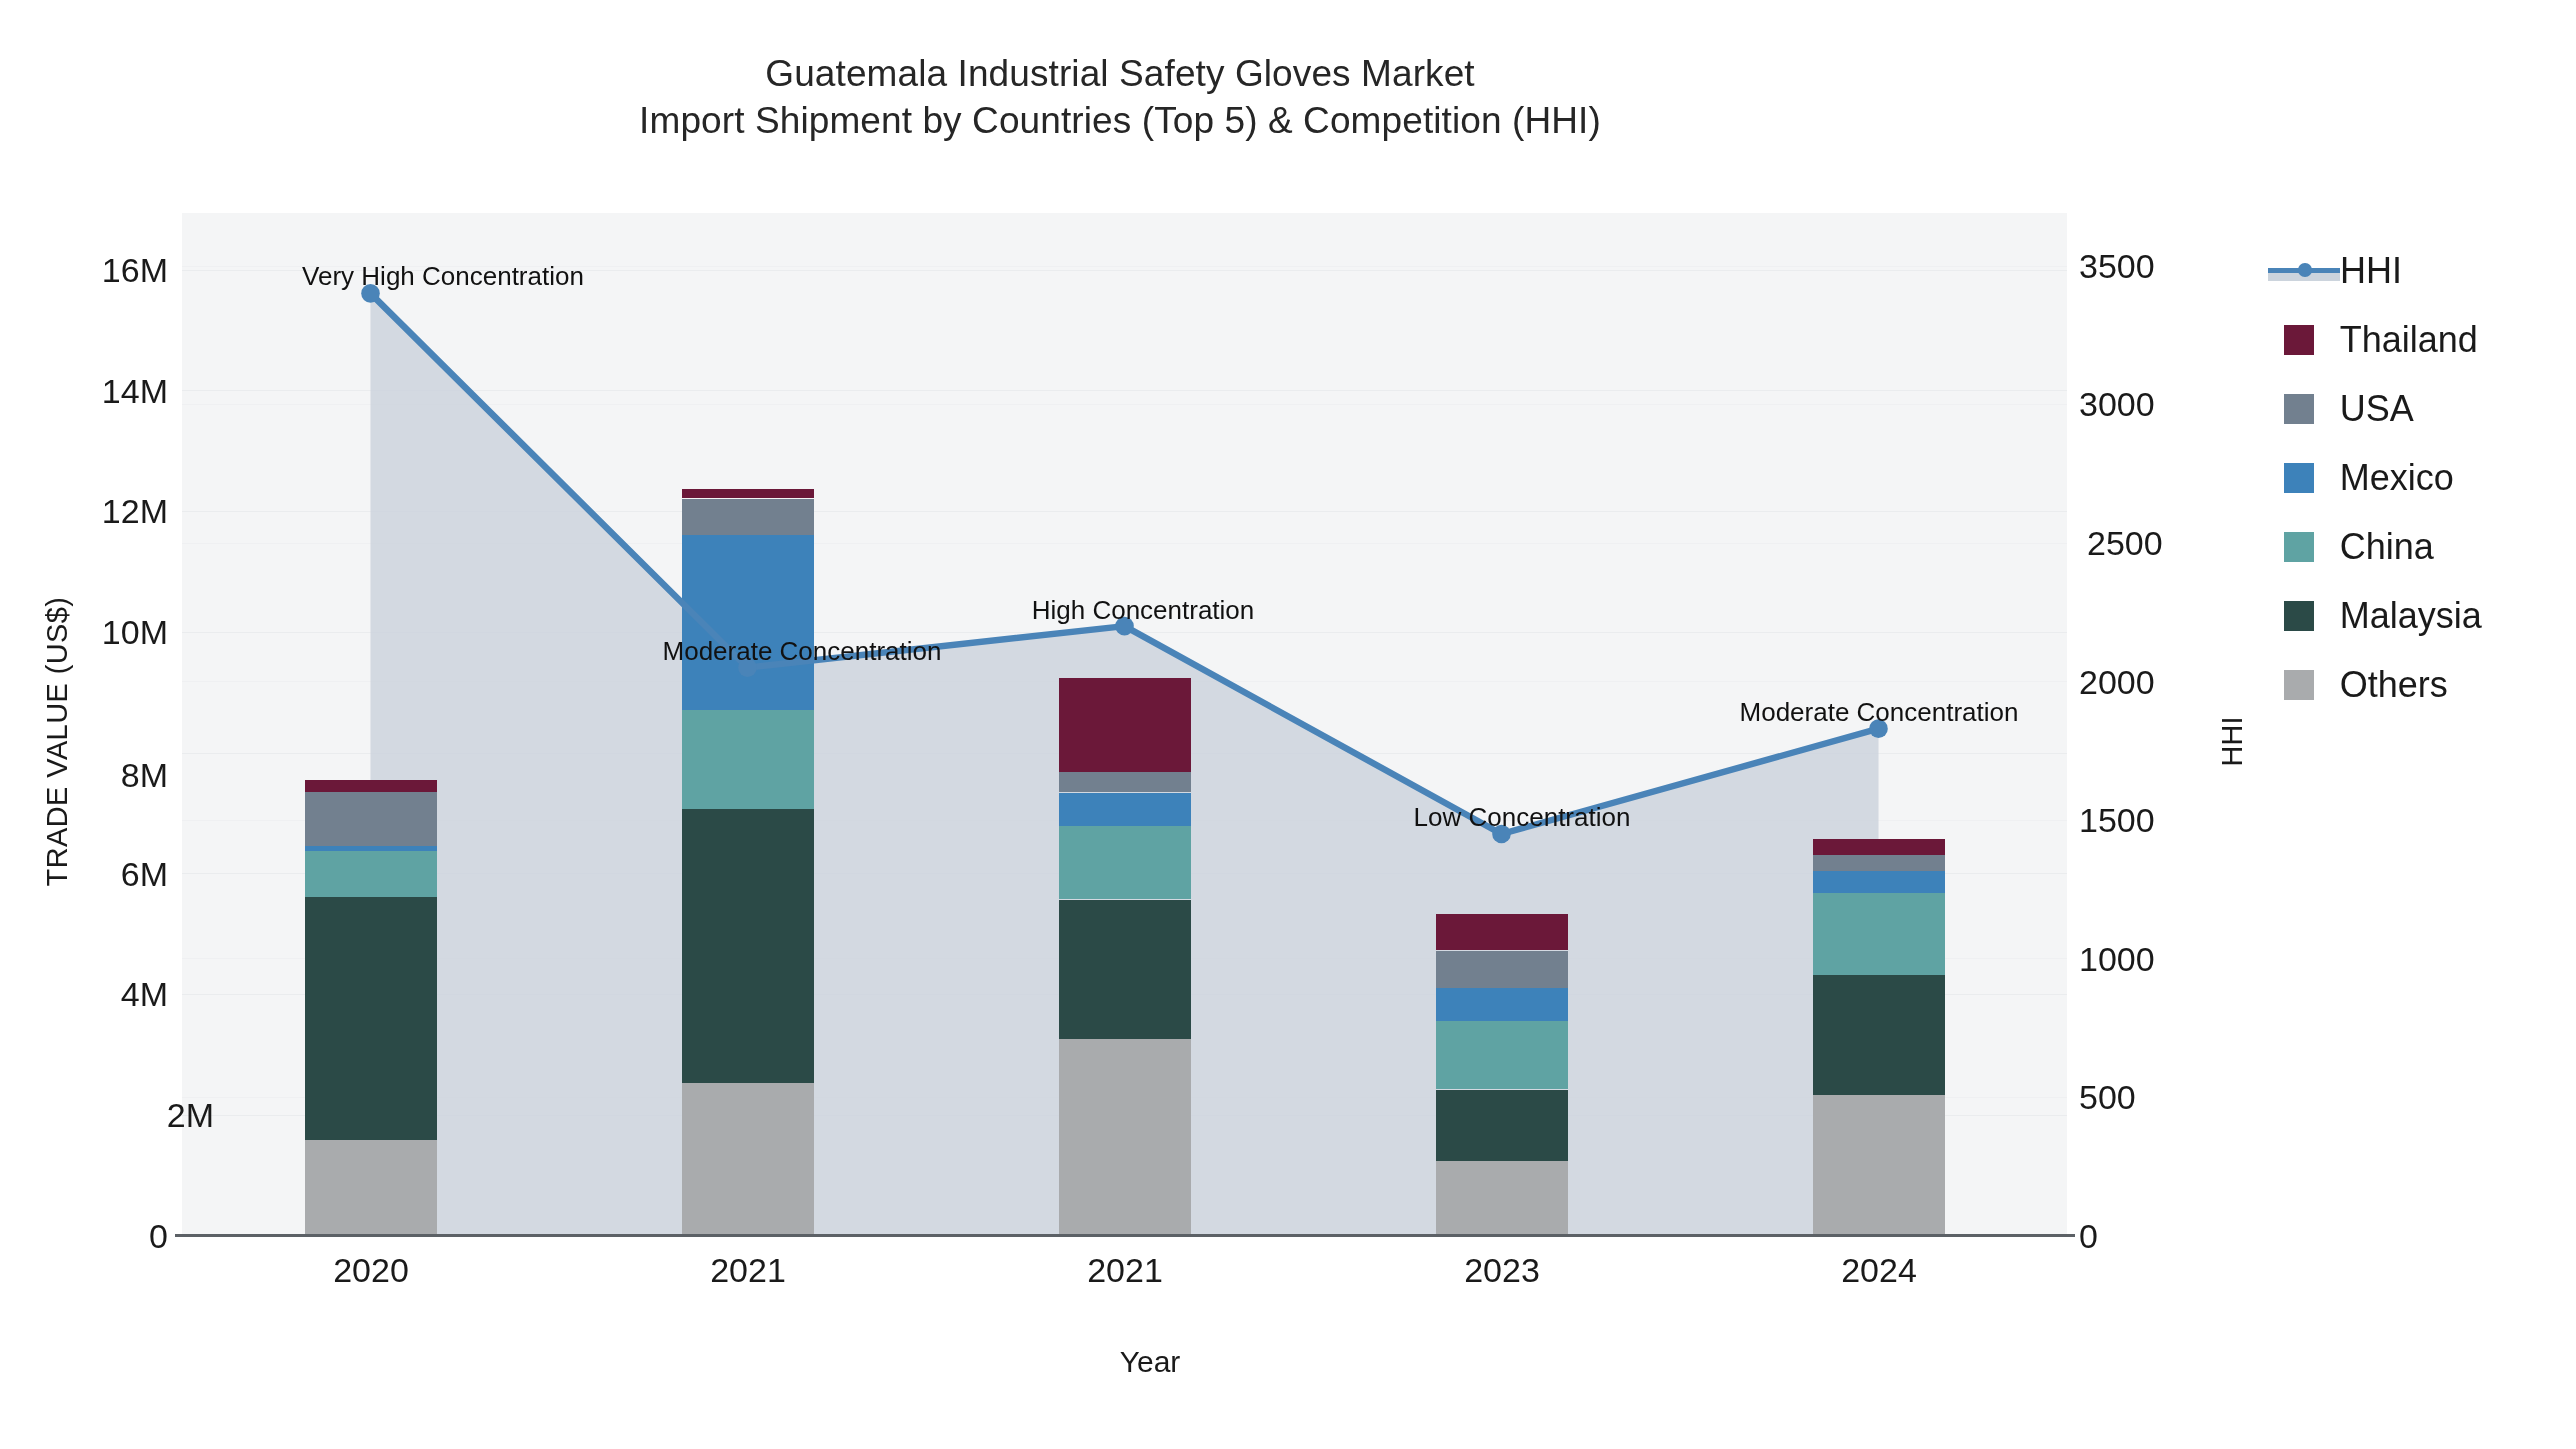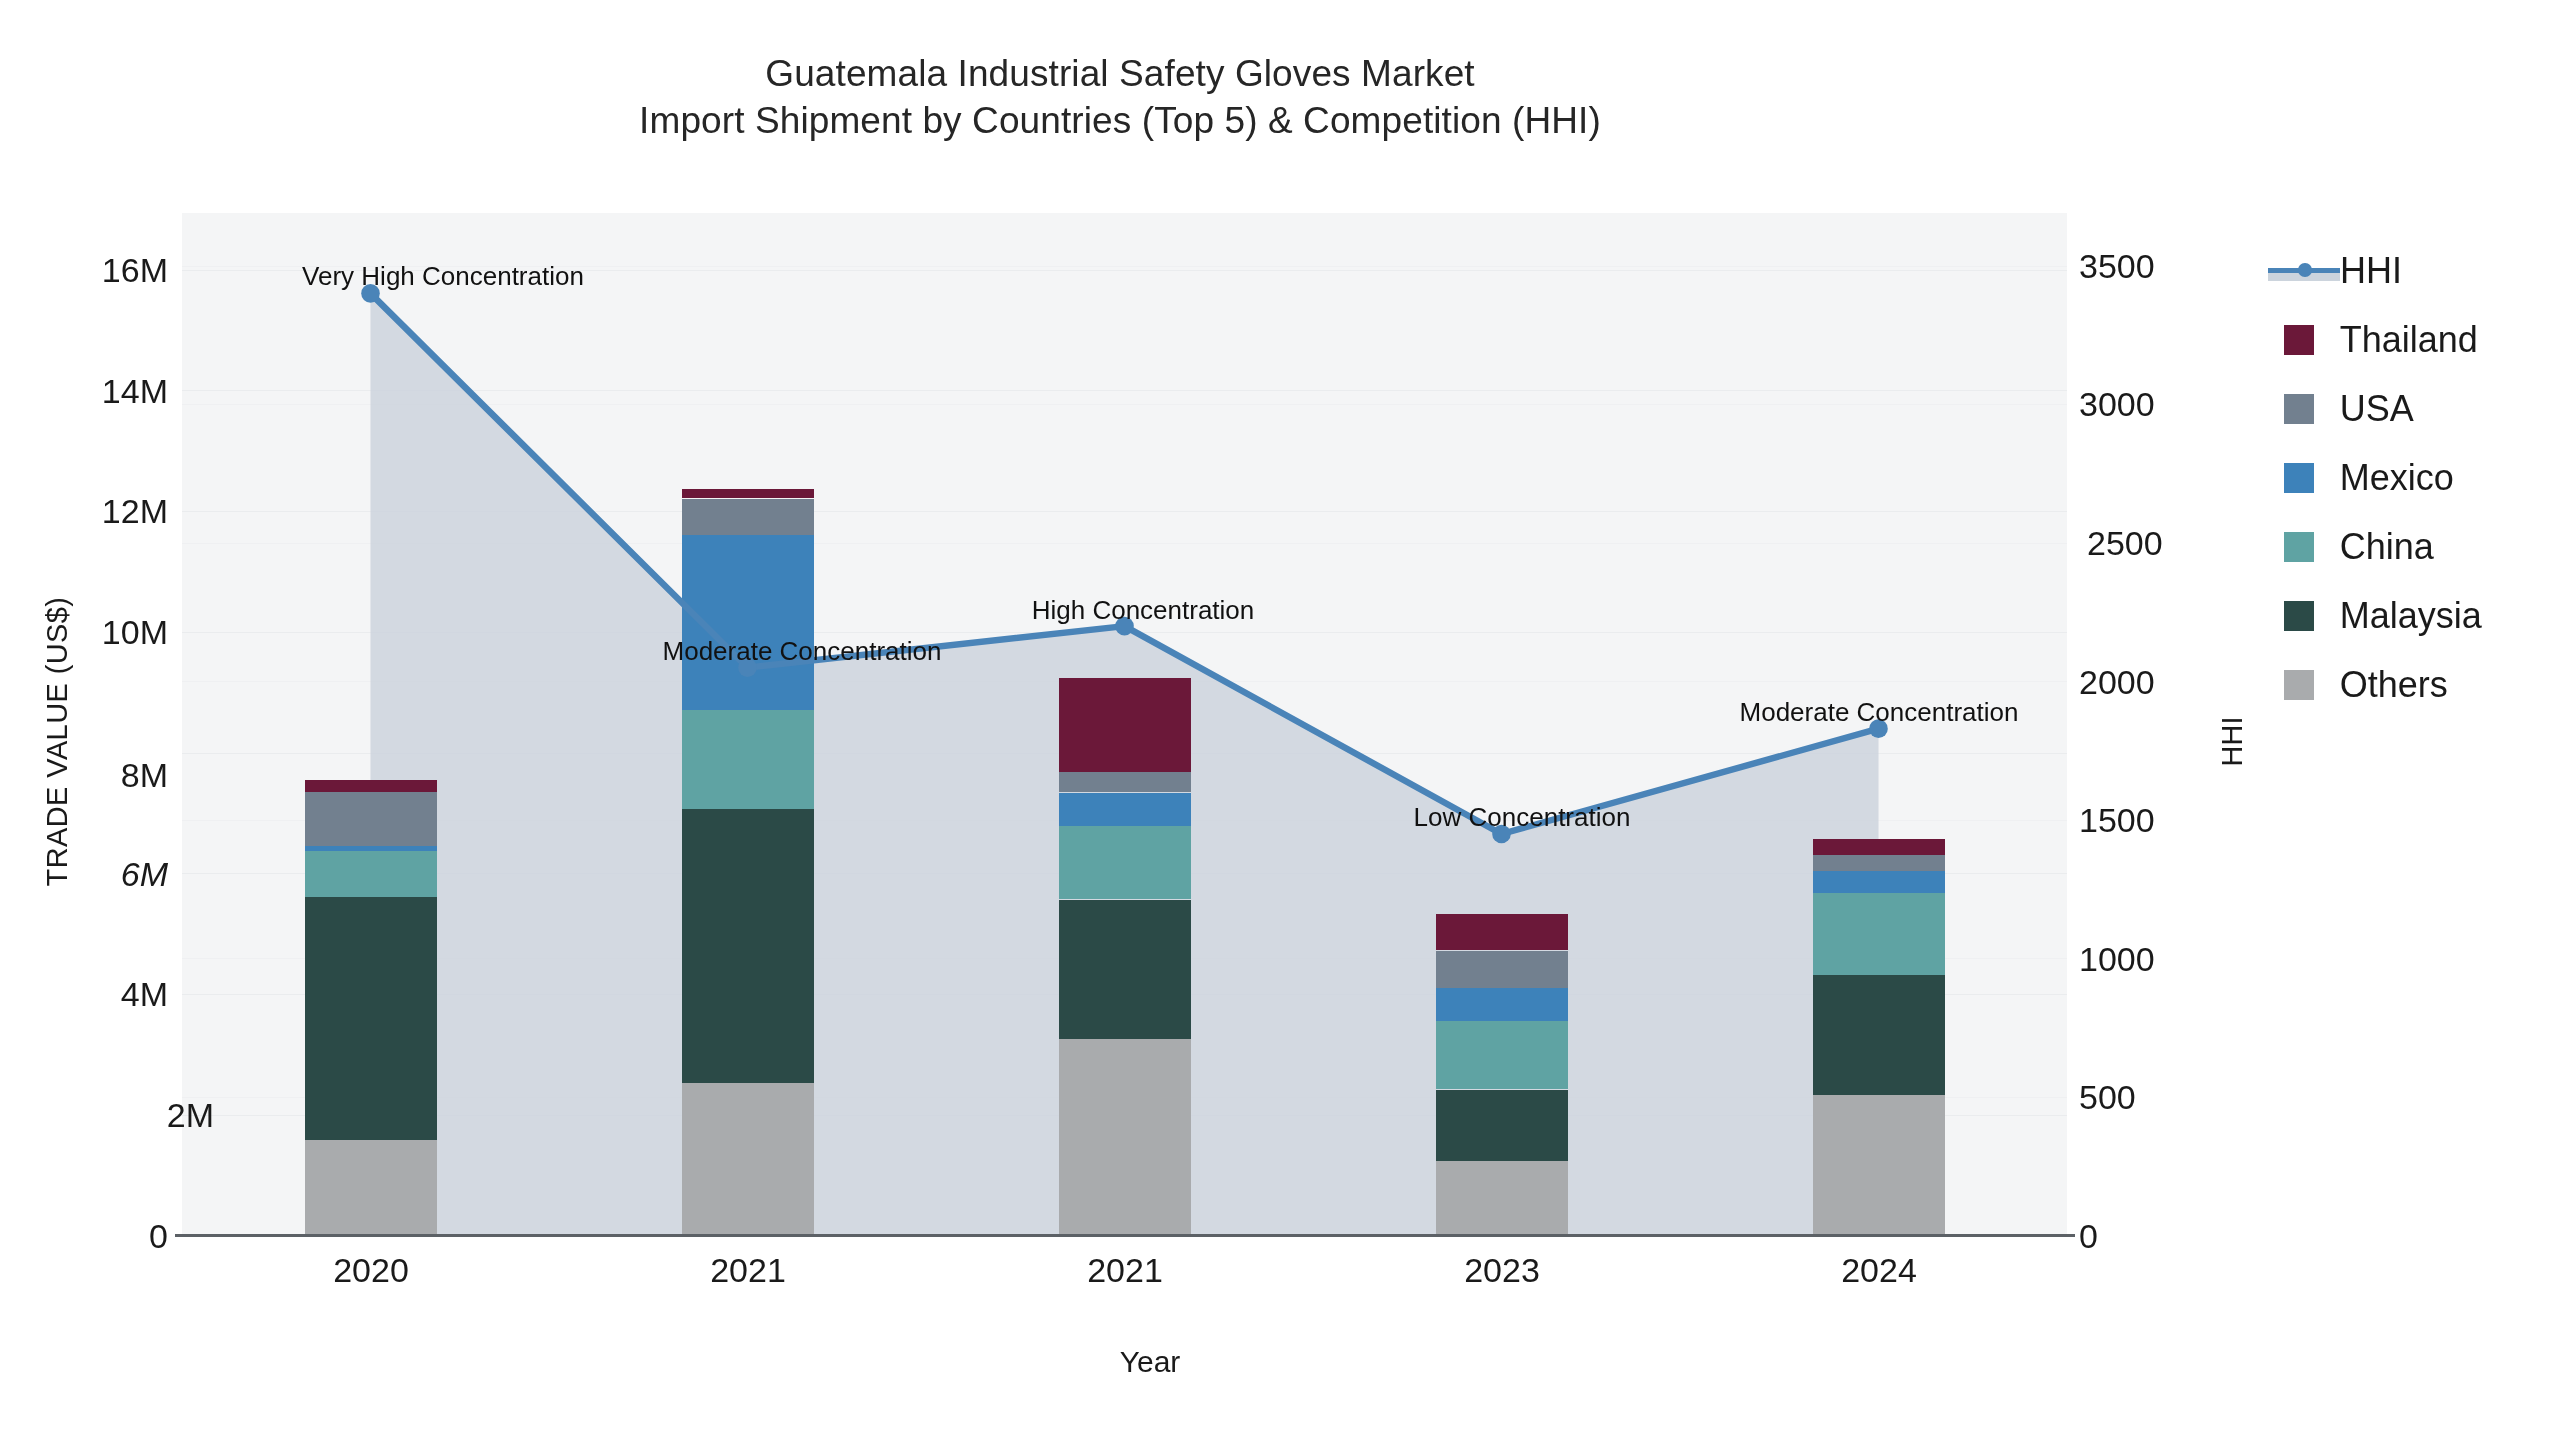--- a/index.html
+++ b/index.html
@@ -292,21 +292,21 @@
         <circle cx="2371.5" cy="720.308943089431" r="13" fill="#4a84b8"></circle>
       </svg>
   </div>
 
   <div id="x-axis-line"></div>
 
   <div id="yticks-left">
       <div class="ytick-left-wrap" style="top: 1236px;">0</div>
       <div class="ytick-left-wrap" style="top: 1115px; padding-left: 46px;">2M</div>
       <div class="ytick-left-wrap" style="top: 994px;">4M</div>
-      <div class="ytick-left-wrap" style="top: 874px; font-style: italic;">6M</div>
+      <div class="ytick-left-wrap" style="top: 874px;">6M</div>
       <div class="ytick-left-wrap" style="top: 753px; margin-top: 22px;">8M</div>
       <div class="ytick-left-wrap" style="top: 632px;">10M</div>
       <div class="ytick-left-wrap" style="top: 511px;">12M</div>
       <div class="ytick-left-wrap" style="top: 391px;">14M</div>
       <div class="ytick-left-wrap" style="top: 270px;">16M</div>
     </div>
   <div id="yticks-right">
       <div class="ytick-right-wrap" style="top: 1236px;">0</div>
       <div class="ytick-right-wrap" style="top: 1097px;">500</div>
       <div class="ytick-right-wrap" style="top: 959px;">1000</div>

